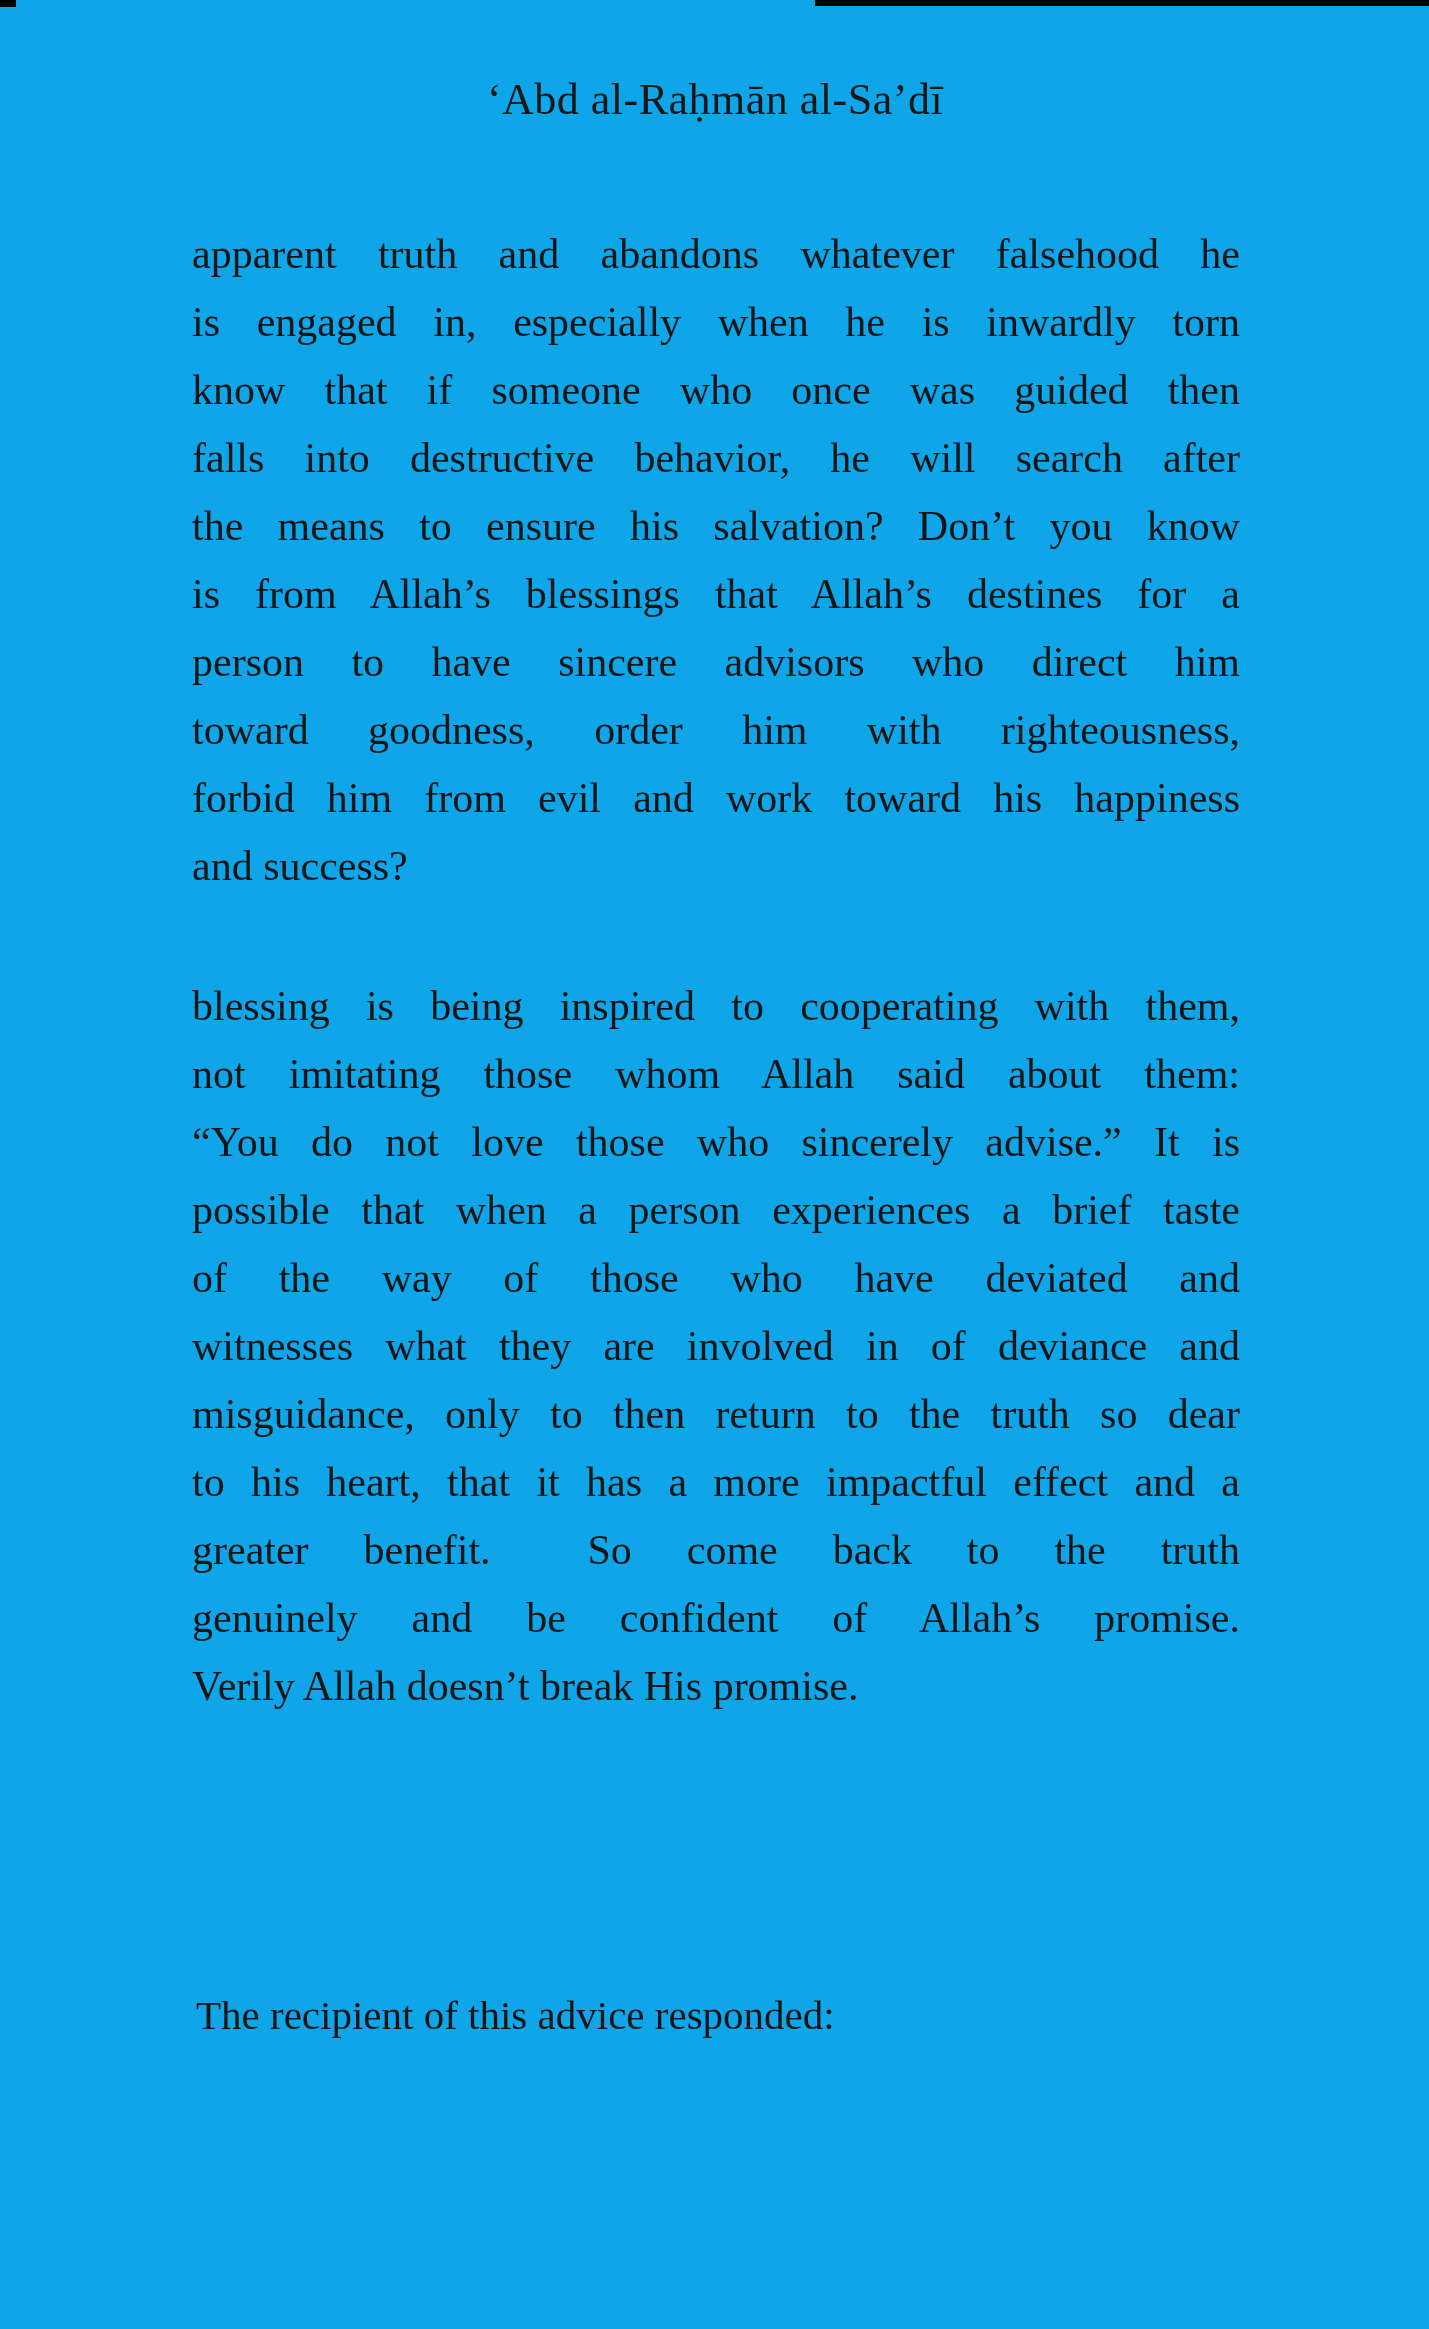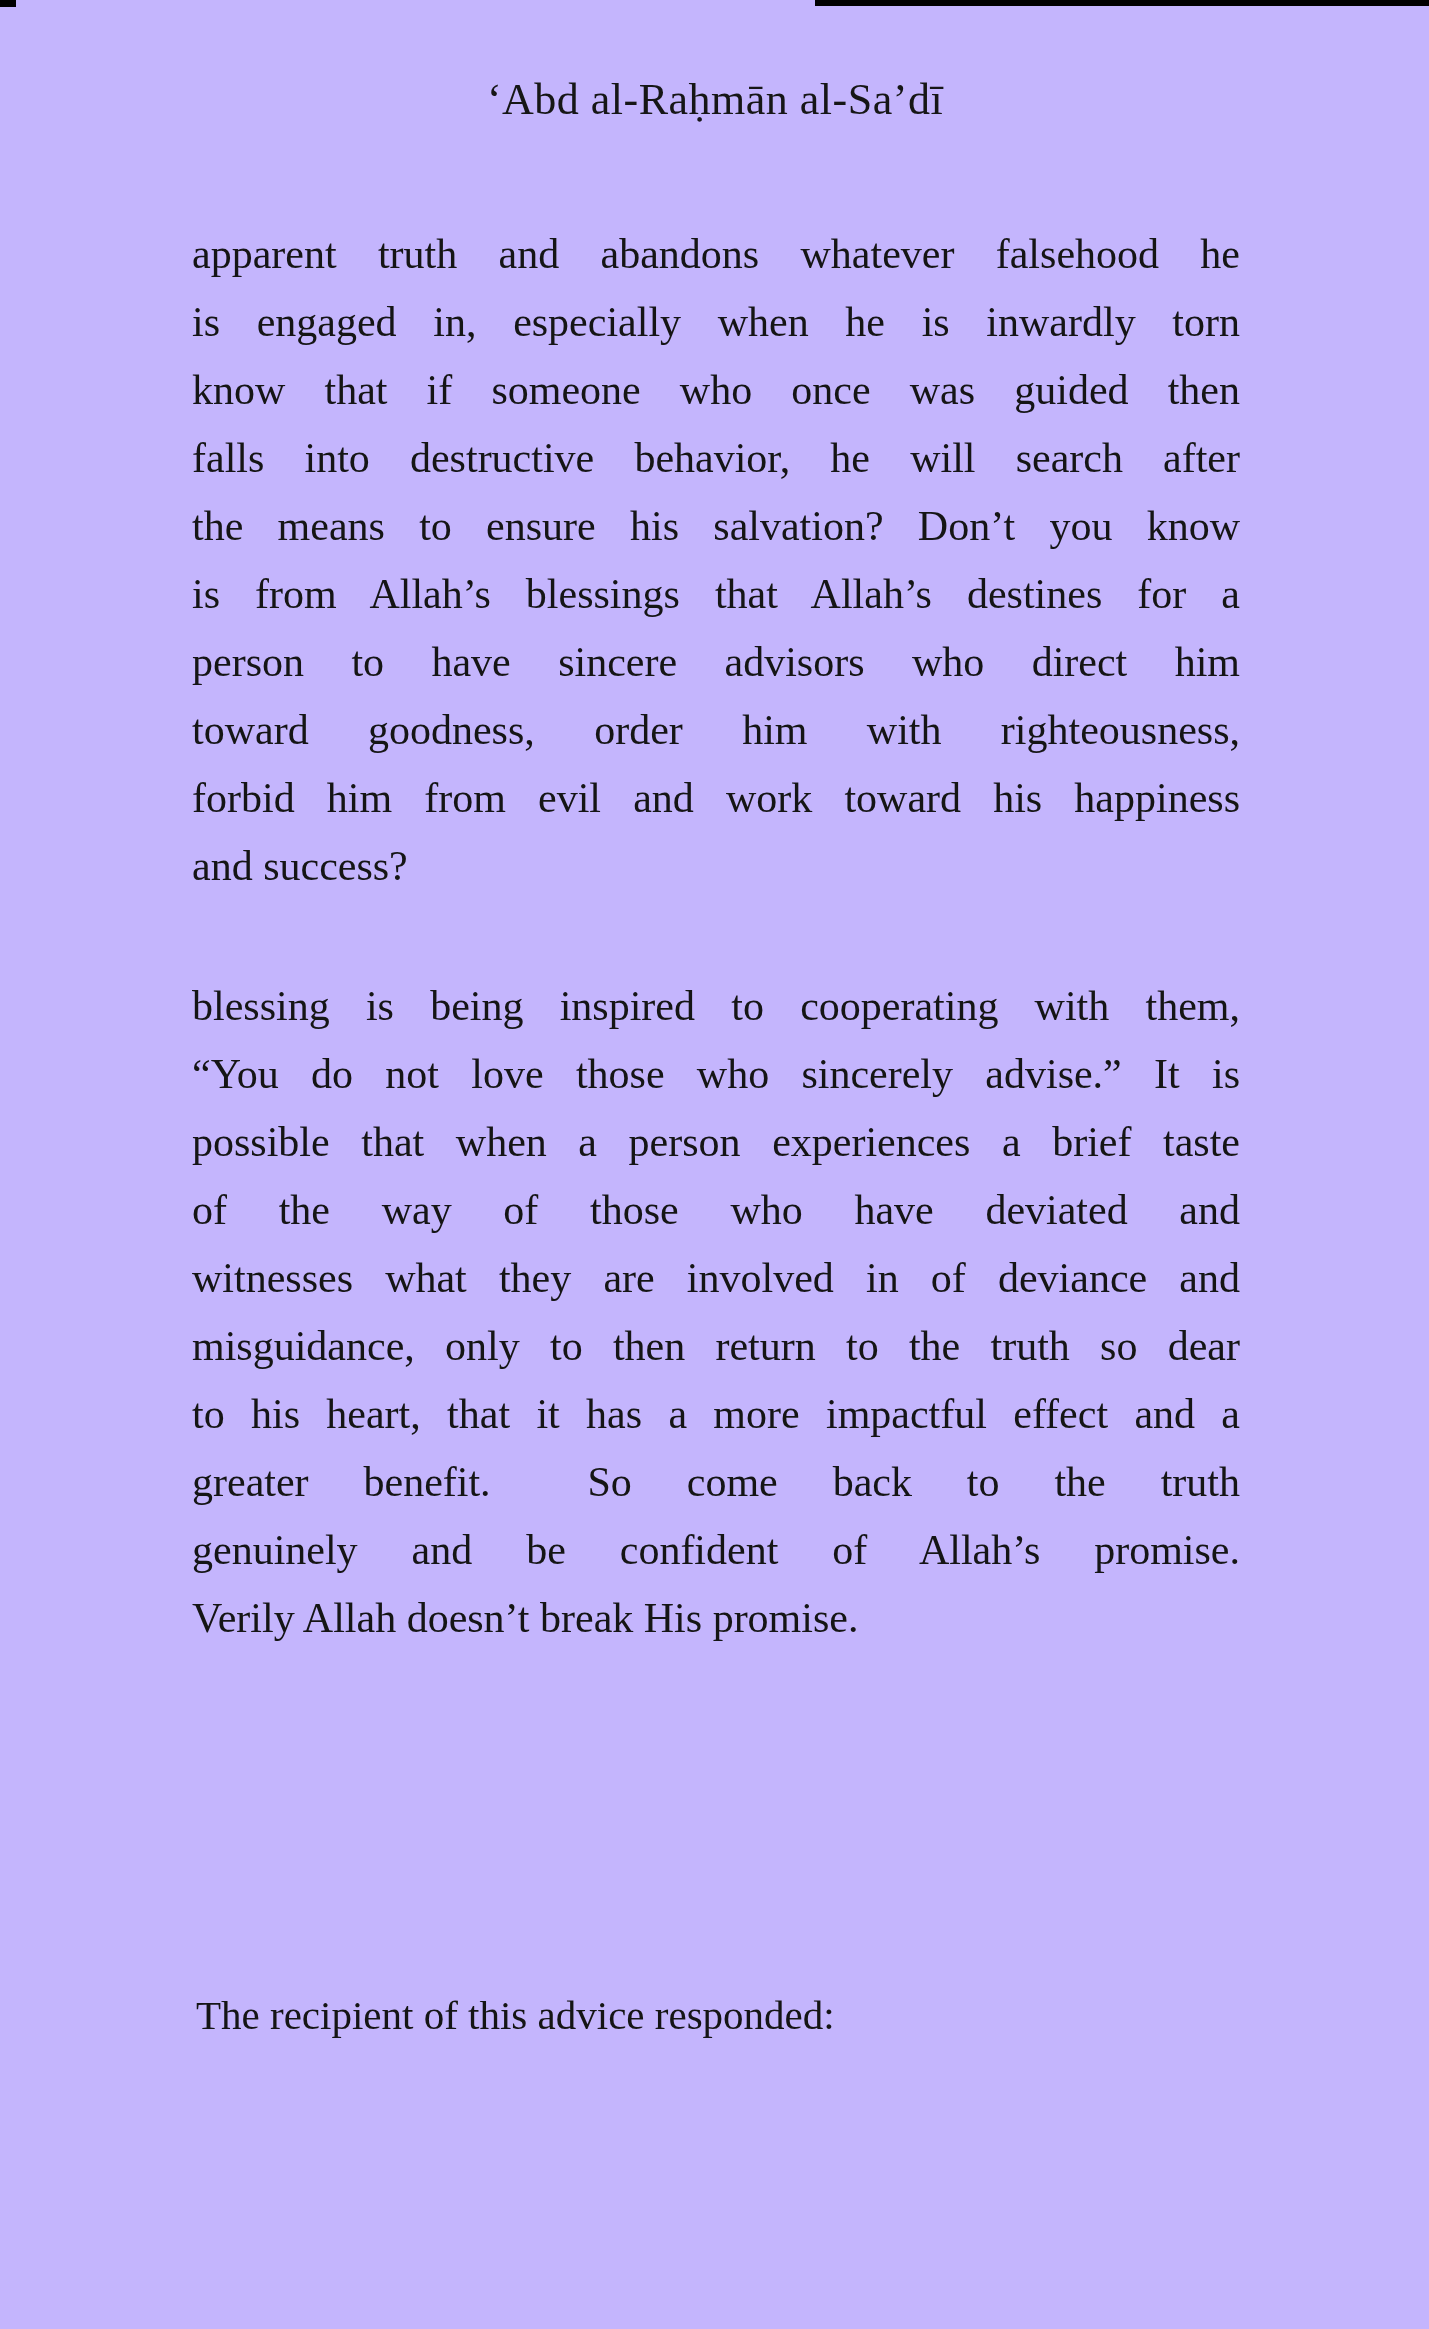--- a/index.html
+++ b/index.html
@@ -5,21 +5,21 @@
   html, body { margin: 0; padding: 0; }
   body {
     width: 1429px; height: 2329px;
     background: #ffffff;
     font-family: "Liberation Serif", serif;
     position: relative;
     overflow: hidden;
   }
   .page {
     position: absolute; inset: 0;
-    background: #c4b5fd;
+    background: #0ea5e9;
     color: #1a1a1a;
   }
   
   .artifact-bar-top-right {
     position: absolute; top: 0; left: 815px; width: 614px; height: 6px;
     background: #000000;
   }
   .artifact-mark-top-left {
     position: absolute; top: 0; left: 0; width: 16px; height: 7px;
     background: #000000;
@@ -89,20 +89,21 @@
       <div class="line">the means to ensure his salvation? Don’t you know</div>
       <div class="line">is from Allah’s blessings that Allah’s destines for a</div>
       <div class="line">person to have sincere advisors who direct him</div>
       <div class="line">toward goodness, order him with righteousness,</div>
       <div class="line">forbid him from evil and work toward his happiness</div>
       <div class="line last">and success?</div>
     </div>
 
     <div class="para para-2">
       <div class="line">blessing is being inspired to cooperating with them,</div>
+      <div class="line">not imitating those whom Allah said about them:</div>
       <div class="line">“You do not love those who sincerely advise.” It is</div>
       <div class="line">possible that when a person experiences a brief taste</div>
       <div class="line">of the way of those who have deviated and</div>
       <div class="line">witnesses what they are involved in of deviance and</div>
       <div class="line">misguidance, only to then return to the truth so dear</div>
       <div class="line">to his heart, that it has a more impactful effect and a</div>
       <div class="line">greater benefit.  So come back to the truth</div>
       <div class="line">genuinely and be confident of Allah’s promise.</div>
       <div class="line last">Verily Allah doesn’t break His promise.</div>
     </div>

